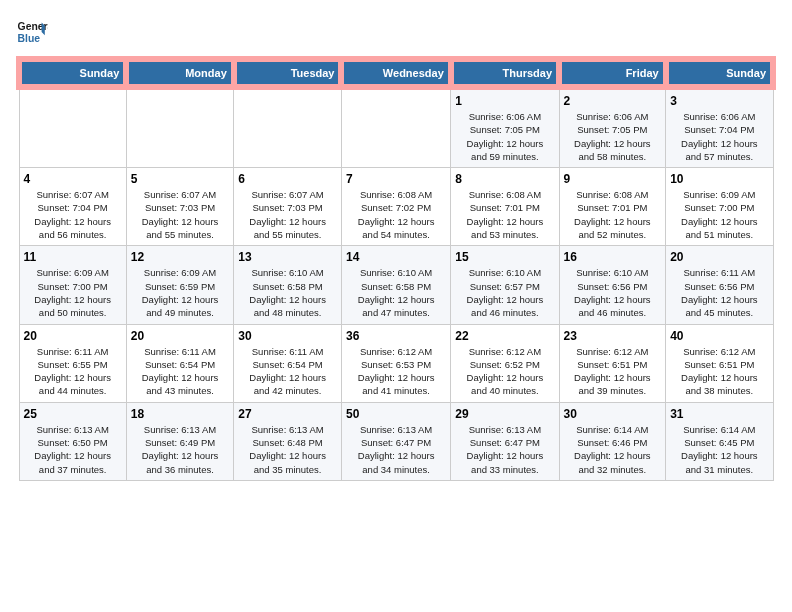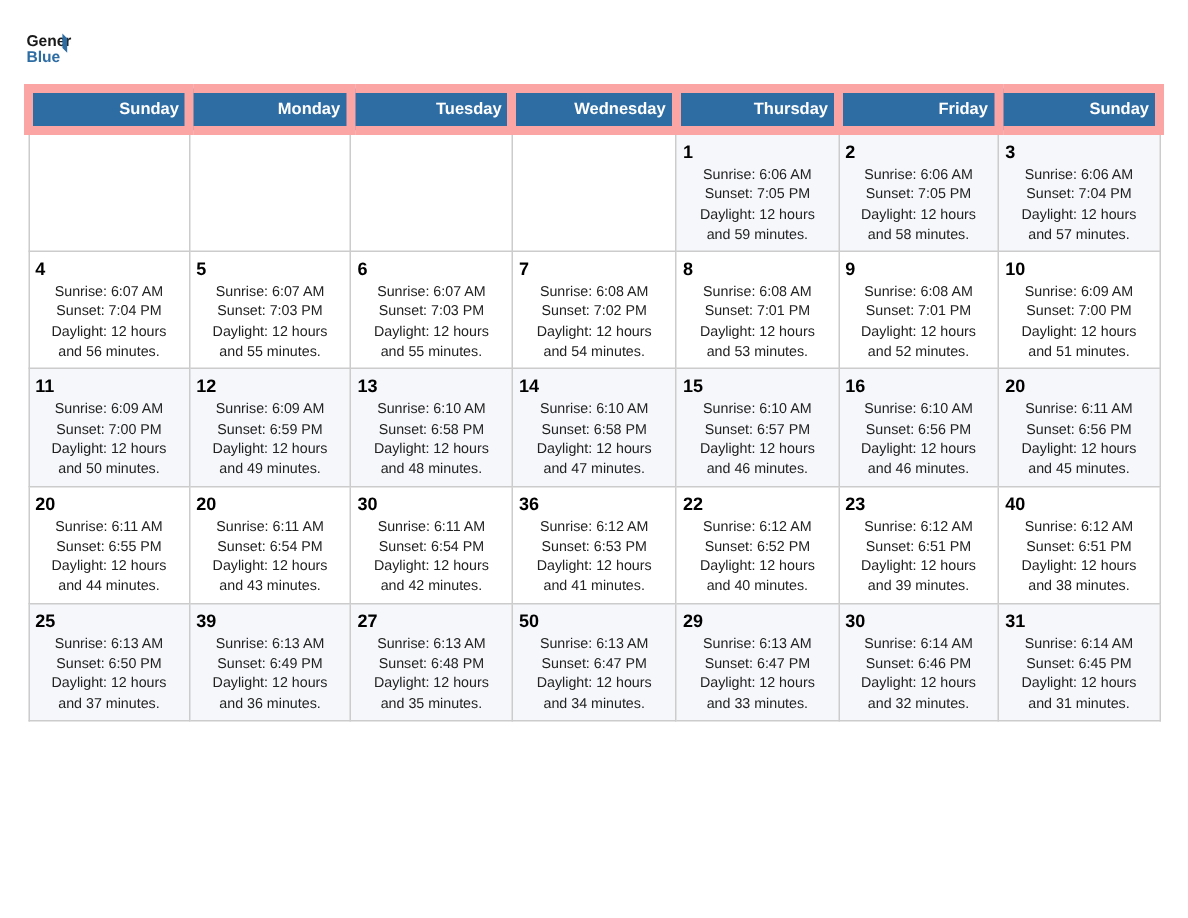--- a/index.html
+++ b/index.html
@@ -293,21 +293,21 @@
       </tr>
       <tr>
         <td>
           <div class="day-num">25</div>
           <div class="day-info" style="white-space: pre-line;">Sunrise: 6:13 AM
 Sunset: 6:50 PM
 Daylight: 12 hours
 and 37 minutes.</div>
         </td>
         <td>
-          <div class="day-num">39</div>
+          <div class="day-num">18</div>
           <div class="day-info" style="white-space: pre-line;">Sunrise: 6:13 AM
 Sunset: 6:49 PM
 Daylight: 12 hours
 and 36 minutes.</div>
         </td>
         <td>
           <div class="day-num">27</div>
           <div class="day-info" style="white-space: pre-line;">Sunrise: 6:13 AM
 Sunset: 6:48 PM
 Daylight: 12 hours

